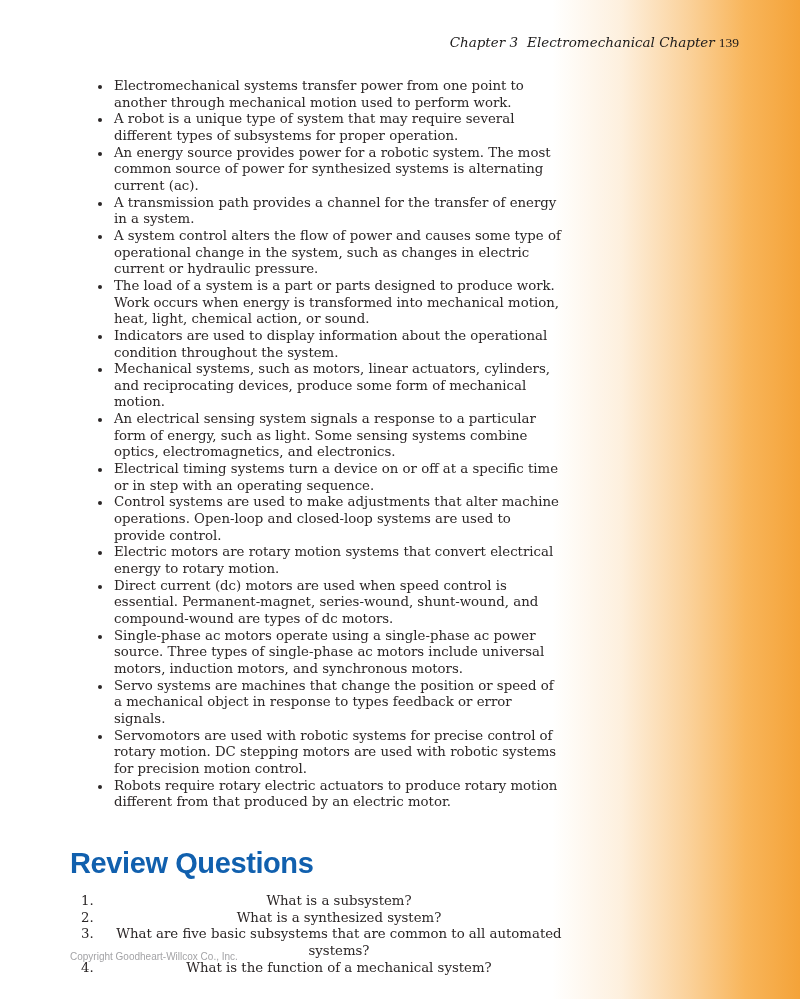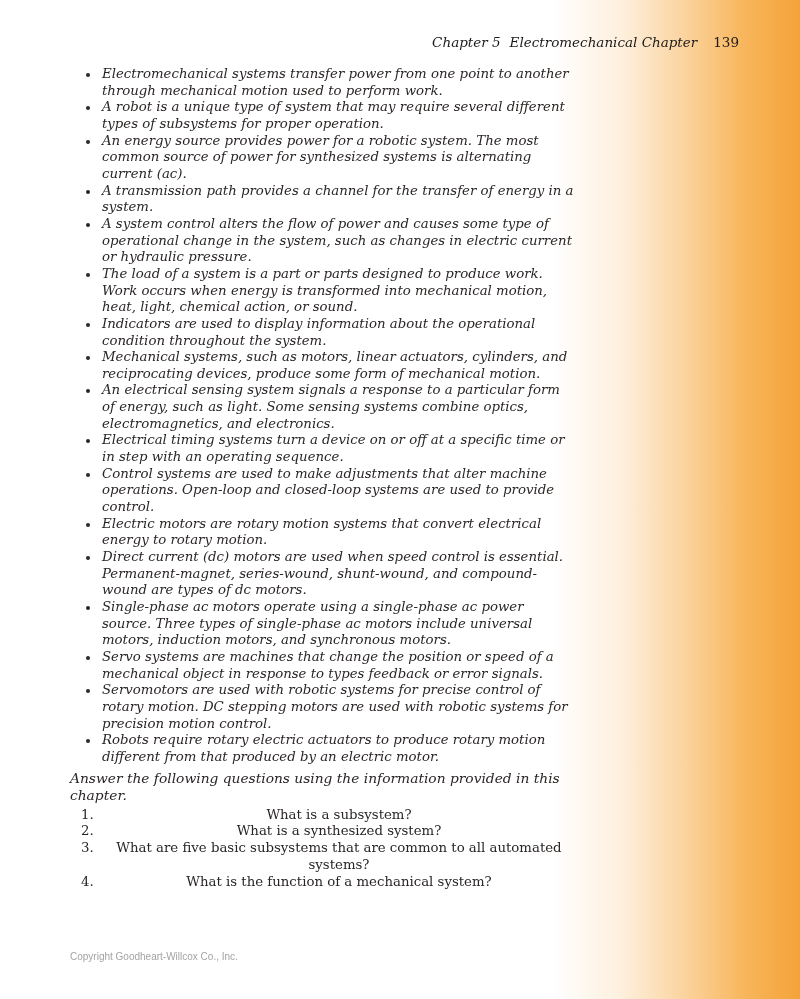--- a/index.html
+++ b/index.html
@@ -38,47 +38,47 @@
     top: 34px;
     right: 61px;
     font-size: 13.5px;
     font-style: italic;
     color: #1c1a1a;
     white-space: nowrap;
   }
   .running-head .chapter-title { margin-left: 9px; }
   .running-head .page-number {
     font-style: normal;
-    margin-left: 16px;
+    margin-left: 4px;
+    font-family: Liberation Serif, serif;
   }
 
   .main {
     position: absolute;
     left: 70px;
     top: 62px;
     width: 508px;
   }
 
   .section-heading {
     font-family: "Liberation Sans", sans-serif;
     font-weight: 700;
     font-size: 29px;
     line-height: 33px;
     letter-spacing: -0.4px;
     color: #1160AE;
     margin: 0 0 9px 0;
   }
 
   ul.bullets {
-    margin: 4px;
+    margin: 16px;
     padding: 0 0 0 26px;
     list-style: disc;
     font-size: 13.3px;
     line-height: 16.65px;
-    font-style: italic;
   }
   ul.bullets li {
     padding-left: 2px;
   }
   ul.bullets li::marker {
     font-size: 12px;
   }
 
   .review-heading {
     margin-top: 36px;
@@ -111,21 +111,21 @@
     font-size: 10px;
     color: #a3a3a6;
   }
 </style>
 </head>
 <body>
 
 <div class="orange-band"></div>
 
 <div class="running-head">
-  <span>Chapter 5</span><span class="chapter-title">Electromechanical Chapter</span><span class="page-number">139</span>
+  <span>Chapter 3</span><span class="chapter-title">Electromechanical Chapter</span><span class="page-number">139</span>
 </div>
 
 <div class="main">
 
 
   <ul class="bullets">
       <li>Electromechanical systems transfer power from one point to another through mechanical motion used to perform work.</li>
       <li>A robot is a unique type of system that may require several different types of subsystems for proper operation.</li>
       <li>An energy source provides power for a robotic system. The most common source of power for synthesized systems is alternating current (ac).</li>
       <li>A transmission path provides a channel for the transfer of energy in a system.</li>
@@ -137,22 +137,22 @@
       <li>Electrical timing systems turn a device on or off at a specific time or in step with an operating sequence.</li>
       <li>Control systems are used to make adjustments that alter machine operations. Open-loop and closed-loop systems are used to provide control.</li>
       <li>Electric motors are rotary motion systems that convert electrical energy to rotary motion.</li>
       <li>Direct current (dc) motors are used when speed control is essential. Permanent-magnet, series-wound, shunt-wound, and compound-wound are types of dc motors.</li>
       <li>Single-phase ac motors operate using a single-phase ac power source. Three types of single-phase ac motors include universal motors, induction motors, and synchronous motors.</li>
       <li>Servo systems are machines that change the position or speed of a mechanical object in response to types feedback or error signals.</li>
       <li>Servomotors are used with robotic systems for precise control of rotary motion. DC stepping motors are used with robotic systems for precision motion control.</li>
       <li>Robots require rotary electric actuators to produce rotary motion different from that produced by an electric motor.</li>
     </ul>
 
+  <h1 class="section-heading review-heading">Review Questions</h1>
 
-  <p class="instruction">Answer the following questions using the information provided in this chapter.</p>
 
   <ol class="questions">
       <li>What is a subsystem?</li>
       <li>What is a synthesized system?</li>
       <li>What are five basic subsystems that are common to all automated systems?</li>
       <li>What is the function of a mechanical system?</li>
     </ol>
 
 </div>
 

